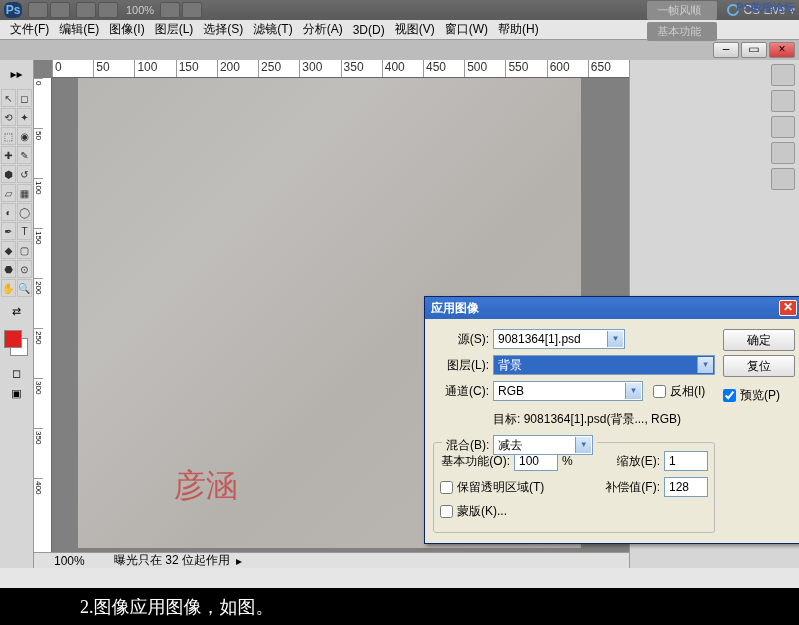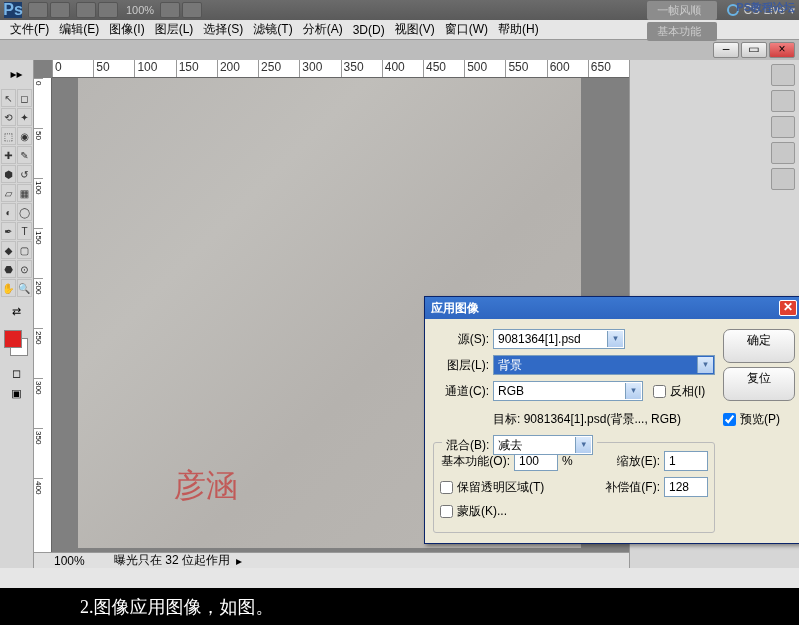--- a/index.html
+++ b/index.html
@@ -1,19 +1,19 @@
 <!DOCTYPE html>
 <html><head>
 <meta charset="utf-8">
 <style>
 * { margin: 0; padding: 0; box-sizing: border-box; font-family: "Microsoft YaHei", SimSun, sans-serif; font-size: 12px; }
 body { background: #000; width: 799px; height: 625px; position: relative; overflow: hidden; }
 .app-frame { background: #e6e6e6; width: 799px; height: 588px; position: relative; }
 .titlebar { height: 20px; background: linear-gradient(#6b6b6b, #5a5a5a); display: flex; align-items: center; padding: 0 4px; color: #ccc; }
-.titlebar .ps-logo { background: #1c3d6b; color: #7ab5e6; width: 18px; height: 16px; display: flex; align-items: center; justify-content: center; font-weight: bold; font-size: 16px; border-radius: 0; }
+.titlebar .ps-logo { background: #1c3d6b; color: #7ab5e6; width: 18px; height: 16px; display: flex; align-items: center; justify-content: center; font-weight: bold; font-size: 12px; border-radius: 6px; }
 .titlebar .tb-group { display: flex; gap: 2px; margin-left: 6px; }
 .titlebar .tb-btn { width: 20px; height: 16px; background: #777; border: 1px solid #555; border-radius: 2px; }
 .titlebar .zoom { margin-left: 8px; font-size: 11px; }
 .titlebar .spacer { flex: 1; }
 .titlebar .workspace-tabs { display: flex; gap: 2px; flex-direction: column; }
 .titlebar .ws-tab { padding: 2px 10px; background: #8c8c8c; border-radius: 2px; font-size: 11px; }
 .titlebar .ws-tab.active { background: #6b6b6b; color: #fff; }
 .titlebar .cslive { margin-left: 10px; display: flex; align-items: center; gap: 4px; font-size: 11px; }
 .titlebar .cslive-icon { width: 12px; height: 12px; border: 2px solid #6ab4e6; border-radius: 50%; }
 .titlebar .watermark { position: absolute; right: 4px; top: 0px; color: #3c5a9c; font-size: 11px; font-weight: bold; }
@@ -54,21 +54,21 @@
 .layer-row.active { background: #4a6ea0; color: #fff; }
 .layer-eye { width: 14px; height: 14px; }
 .layer-thumb { width: 26px; height: 22px; background: #bbb8b4; border: 1px solid #888; }
 .layer-thumb.photo { background: #2a2a2a; }
 .dialog { position: absolute; left: 424px; top: 296px; width: 380px; background: #ece9d8; border: 1px solid #0a246a; box-shadow: 2px 2px 4px rgba(0,0,0,0.4); }
 .dialog-title { height: 22px; background: linear-gradient(#3b77d0, #2f66c0); color: #fff; display: flex; align-items: center; padding: 0 6px; font-weight: bold; }
 .dialog-title .dlg-close { margin-left: auto; width: 18px; height: 16px; background: #e04030; color: #fff; border: 1px solid #fff; text-align: center; line-height: 13px; border-radius: 2px; }
 .dialog-body { display: flex; padding: 10px 8px; gap: 8px; }
 .dialog-left { flex: 1; }
 .dialog-right { width: 72px; display: flex; flex-direction: column; gap: 4px; }
-.dlg-btn { height: 34px; border: 1px solid #888; background: linear-gradient(#fdfdfd,#e0e0e0); border-radius: 7px; text-align: center; line-height: 20px; }
+.dlg-btn { height: 22px; border: 1px solid #888; background: linear-gradient(#fdfdfd,#e0e0e0); border-radius: 2px; text-align: center; line-height: 20px; }
 .dlg-chk { display: flex; align-items: center; gap: 4px; margin-top: 6px; }
 .dlg-chk input { width: 13px; height: 13px; }
 .field-row { display: flex; align-items: center; margin-bottom: 6px; gap: 4px; }
 .field-label { width: 56px; text-align: right; }
 .field-label-sm { width: 70px; text-align: right; }
 .combo { flex: 1; height: 20px; border: 1px solid #7b9ebd; background: #fff; display: flex; align-items: center; padding: 0 4px; position: relative; }
 .combo.selected { background: #316ac5; color: #fff; }
 .combo-arrow { position: absolute; right: 1px; top: 1px; width: 16px; height: 16px; background: linear-gradient(#dbeafc,#b4cef0); border-left: 1px solid #7b9ebd; text-align: center; line-height: 14px; font-size: 9px; color: #4a6ea0; }
 .combo.narrow { flex: 0 0 132px; }
 .text-input { width: 44px; height: 20px; border: 1px solid #7b9ebd; background: #fff; padding: 0 4px; }

